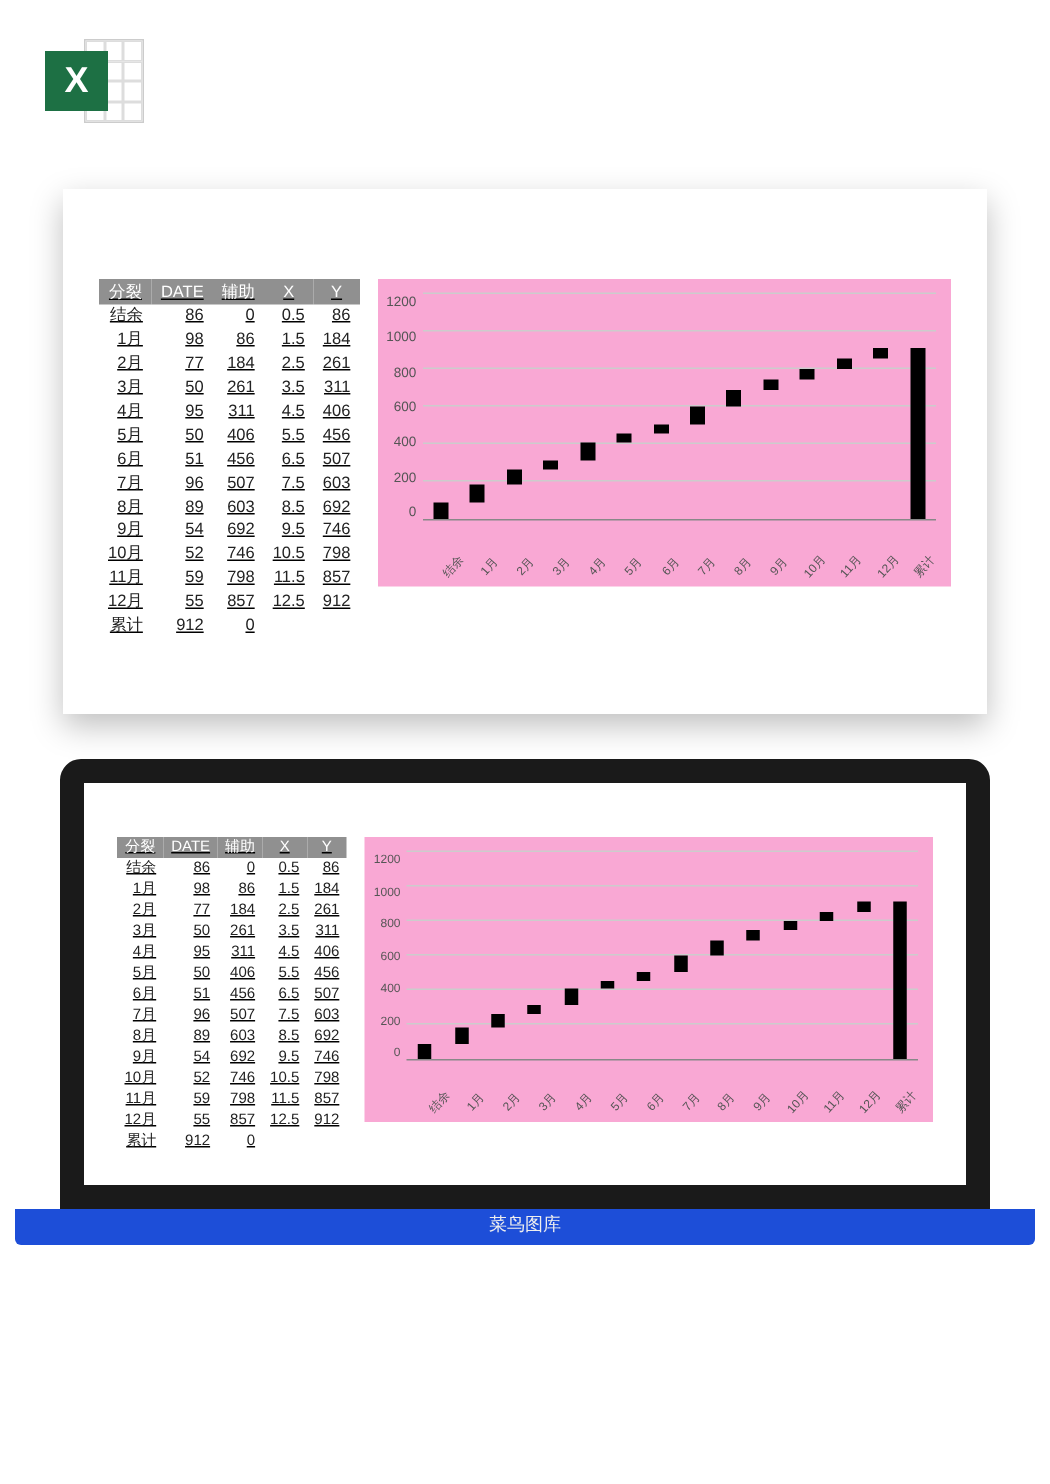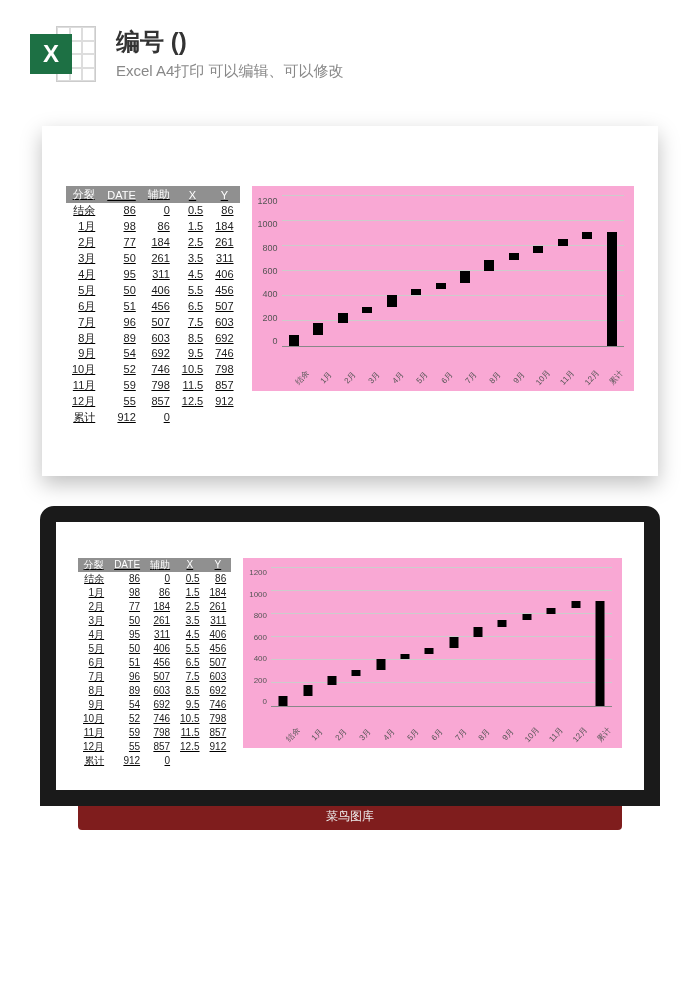--- a/index.html
+++ b/index.html
@@ -172,23 +172,23 @@
     width: 620px;
     margin: 30px auto 0;
     border: 16px solid #1a1a1a;
     border-radius: 14px 14px 0 0;
     background: #fff;
     padding: 36px 22px 22px;
     box-sizing: border-box;
     position: relative;
   }
   .laptop-base {
-    width: 544px;
+    width: 680px;
     height: 24px;
-    background: #7f1d1d;
+    background: #1d4ed8;
     margin: 0 auto;
     border-radius: 0 0 4px 4px;
     color: #eee;
     text-align: center;
     font-size: 12px;
     line-height: 20px;
   }
   .laptop .table { font-size: 10px; }
   .laptop .table th, .laptop .table td { font-size: 10px; padding: 0px 5px; line-height:1.4; }
   .laptop .chart { height: 155px; }
@@ -211,24 +211,20 @@
           <div></div>
           <div></div>
           <div></div>
           <div></div>
           <div></div>
           <div></div>
           <div></div>
         </div>
       </div>
     <div class="xbox">X</div>
-  </div>
-  <div class="header-text">
-    <div class="title">编号 ()</div>
-    <div class="subtitle">Excel A4打印 可以编辑、可以修改</div>
   </div>
 </div>
 
 <div class="card">
   <div class="content-row">
     <table class="table">
       <thead>
           <tr>
             <th>分裂</th>
             <th>DATE</th>

